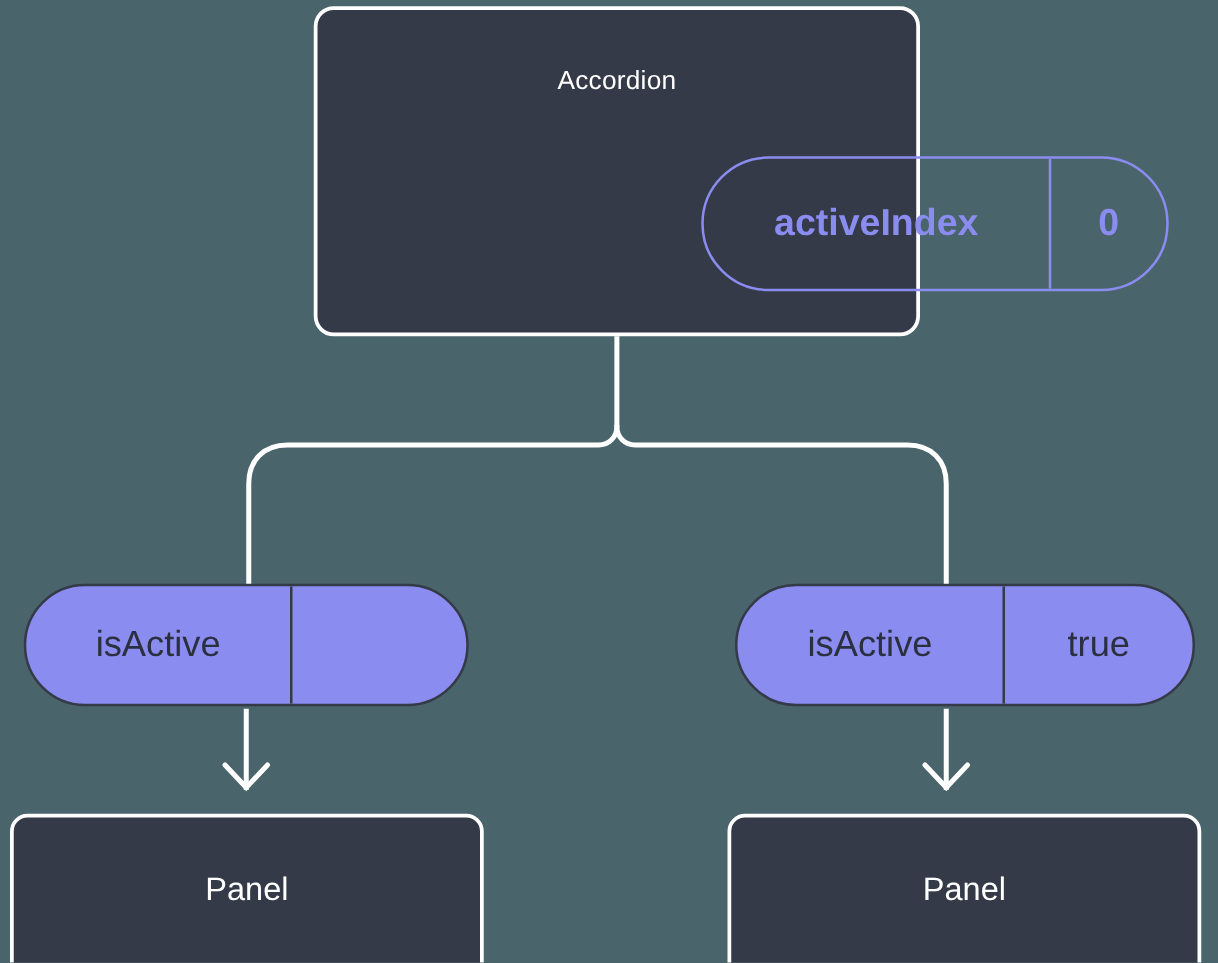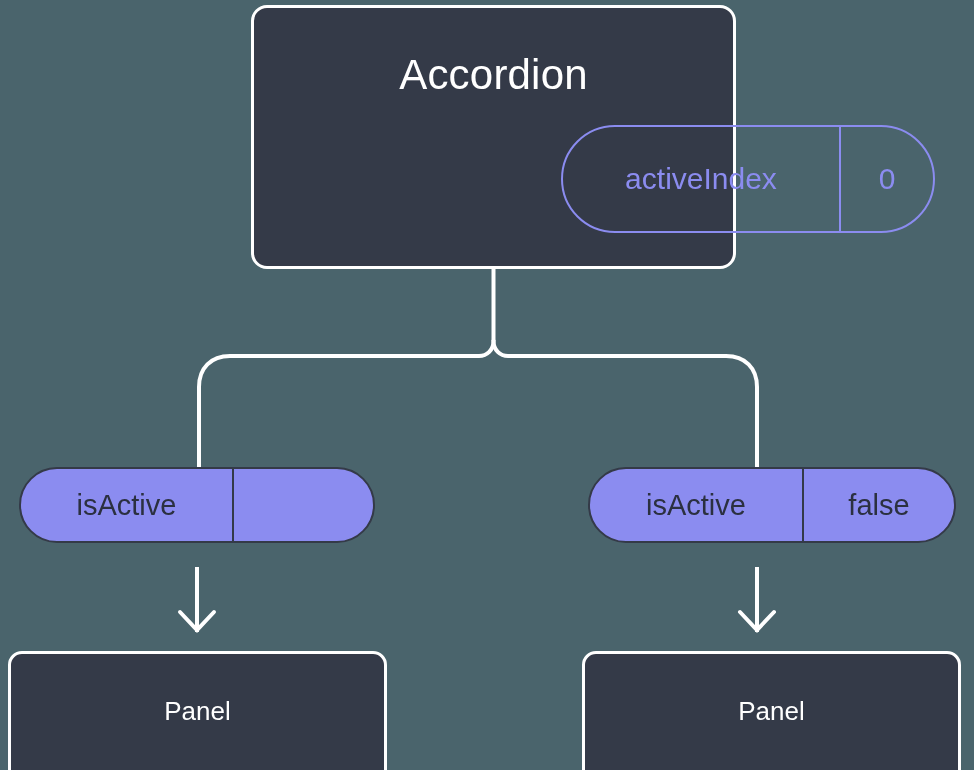--- a/index.html
+++ b/index.html
@@ -44,21 +44,21 @@
     height: 264px;
     border-radius: 16px;
   }
   #root-title {
     position: absolute;
     left: 0;
     top: 46px;
     width: 100%;
     text-align: center;
     color: #ffffff;
-    font-size: 42px;
+    font-size: 21px;
     font-weight: 500;
     letter-spacing: 0.2px;
     line-height: 1;
   }
 
   
   .pill {
     position: absolute;
     display: flex;
     align-items: stretch;
@@ -77,36 +77,37 @@
   }
 
   
   #root-state-pill {
     left: 307px;
     top: 117px;
     width: 374px;
     height: 108px;
     border: 2px solid #8b8cf0;
     background: transparent;
+    font-weight: bold;
   }
   #root-state-pill .pill-key {
     flex: 0 0 278px;
     color: #8b8cf0;
     font-size: 30px;
     border-right: 2px solid #8b8cf0;
   }
   #root-state-pill .pill-val {
     flex: 1 1 auto;
     color: #8b8cf0;
     font-size: 30px;
   }
 
   
   .pill-filled {
-    height: 76px;
+    height: 98px;
     border: 2px solid #343a48;
     background: #8b8cf0;
   }
   .pill-filled .pill-key,
   .pill-filled .pill-val {
     color: #2b3040;
     font-size: 29px;
   }
   .pill-filled .pill-key {
     border-right: 2px solid #343a48;
@@ -182,21 +183,21 @@
       <span class="pill-val">0</span>
     </div>
   </div>
 
   <div id="child-left-pill" class="pill pill-filled">
     <span class="pill-key">isActive</span>
   </div>
 
   <div id="child-right-pill" class="pill pill-filled">
     <span class="pill-key">isActive</span>
-    <span class="pill-val">false</span>
+    <span class="pill-val">true</span>
   </div>
 
   <div id="panel-left" class="node-box">
     <div class="panel-label">Panel</div>
   </div>
 
   <div id="panel-right" class="node-box">
     <div class="panel-label">Panel</div>
   </div>
 

